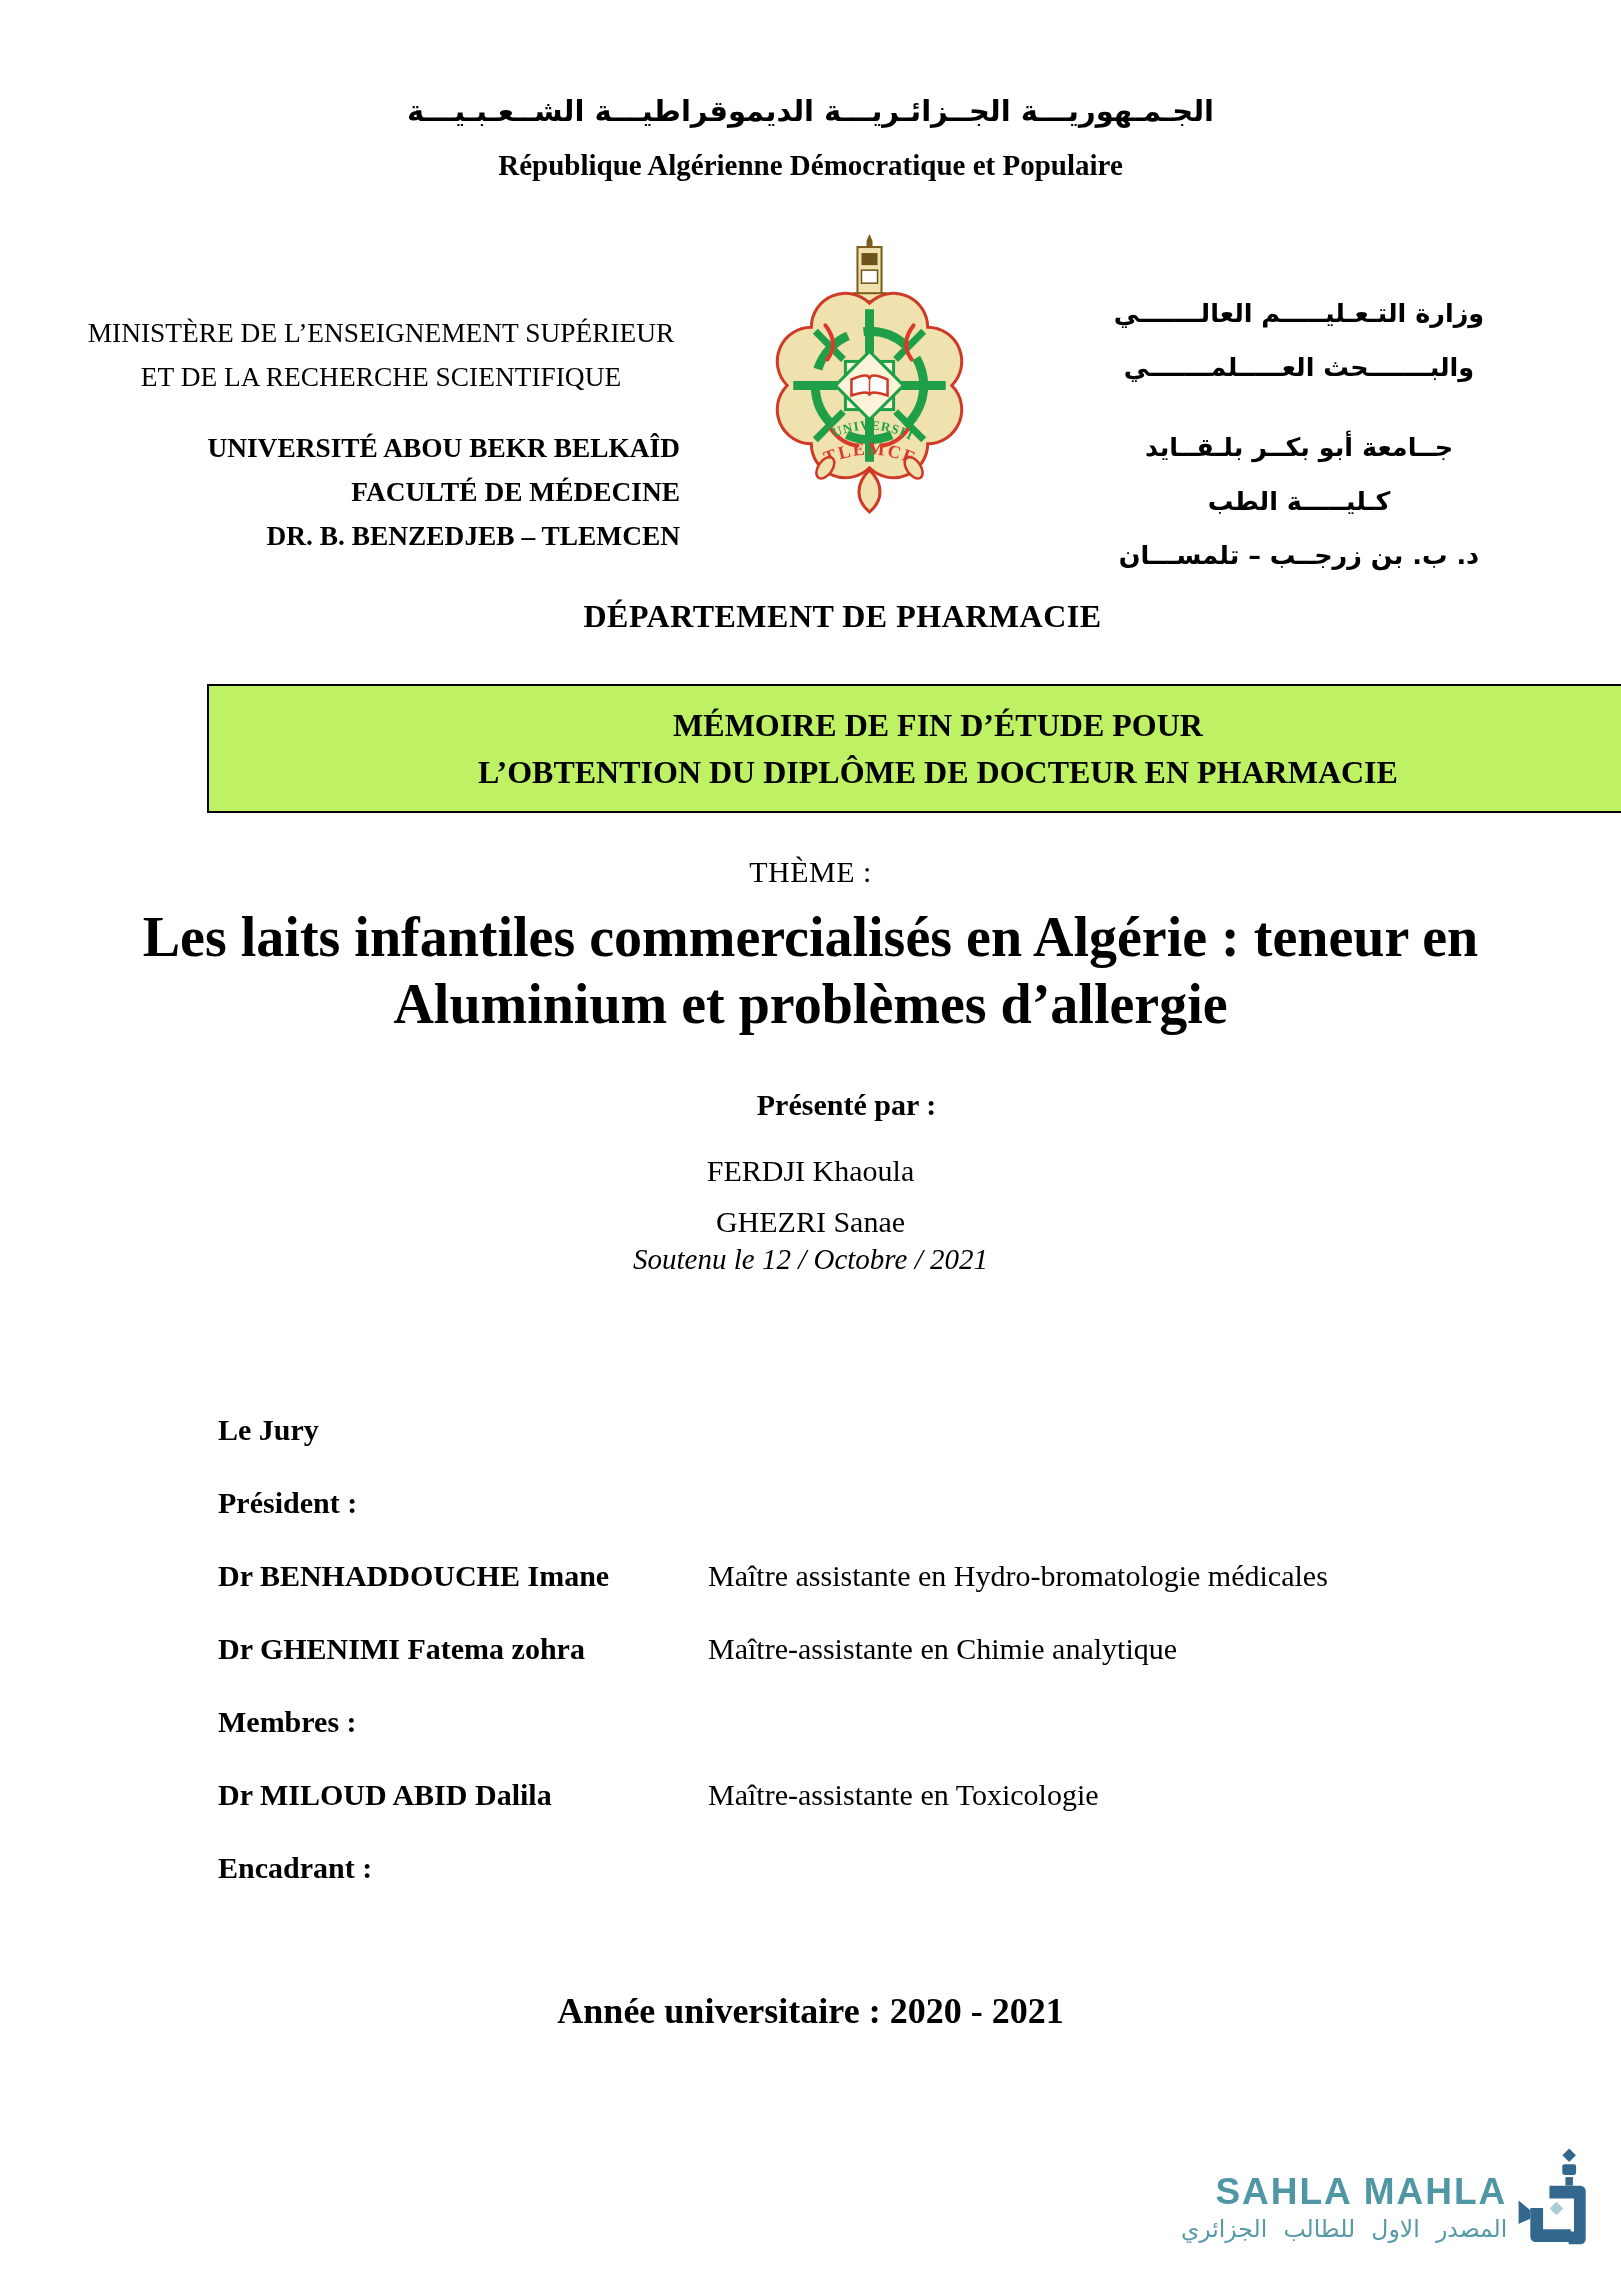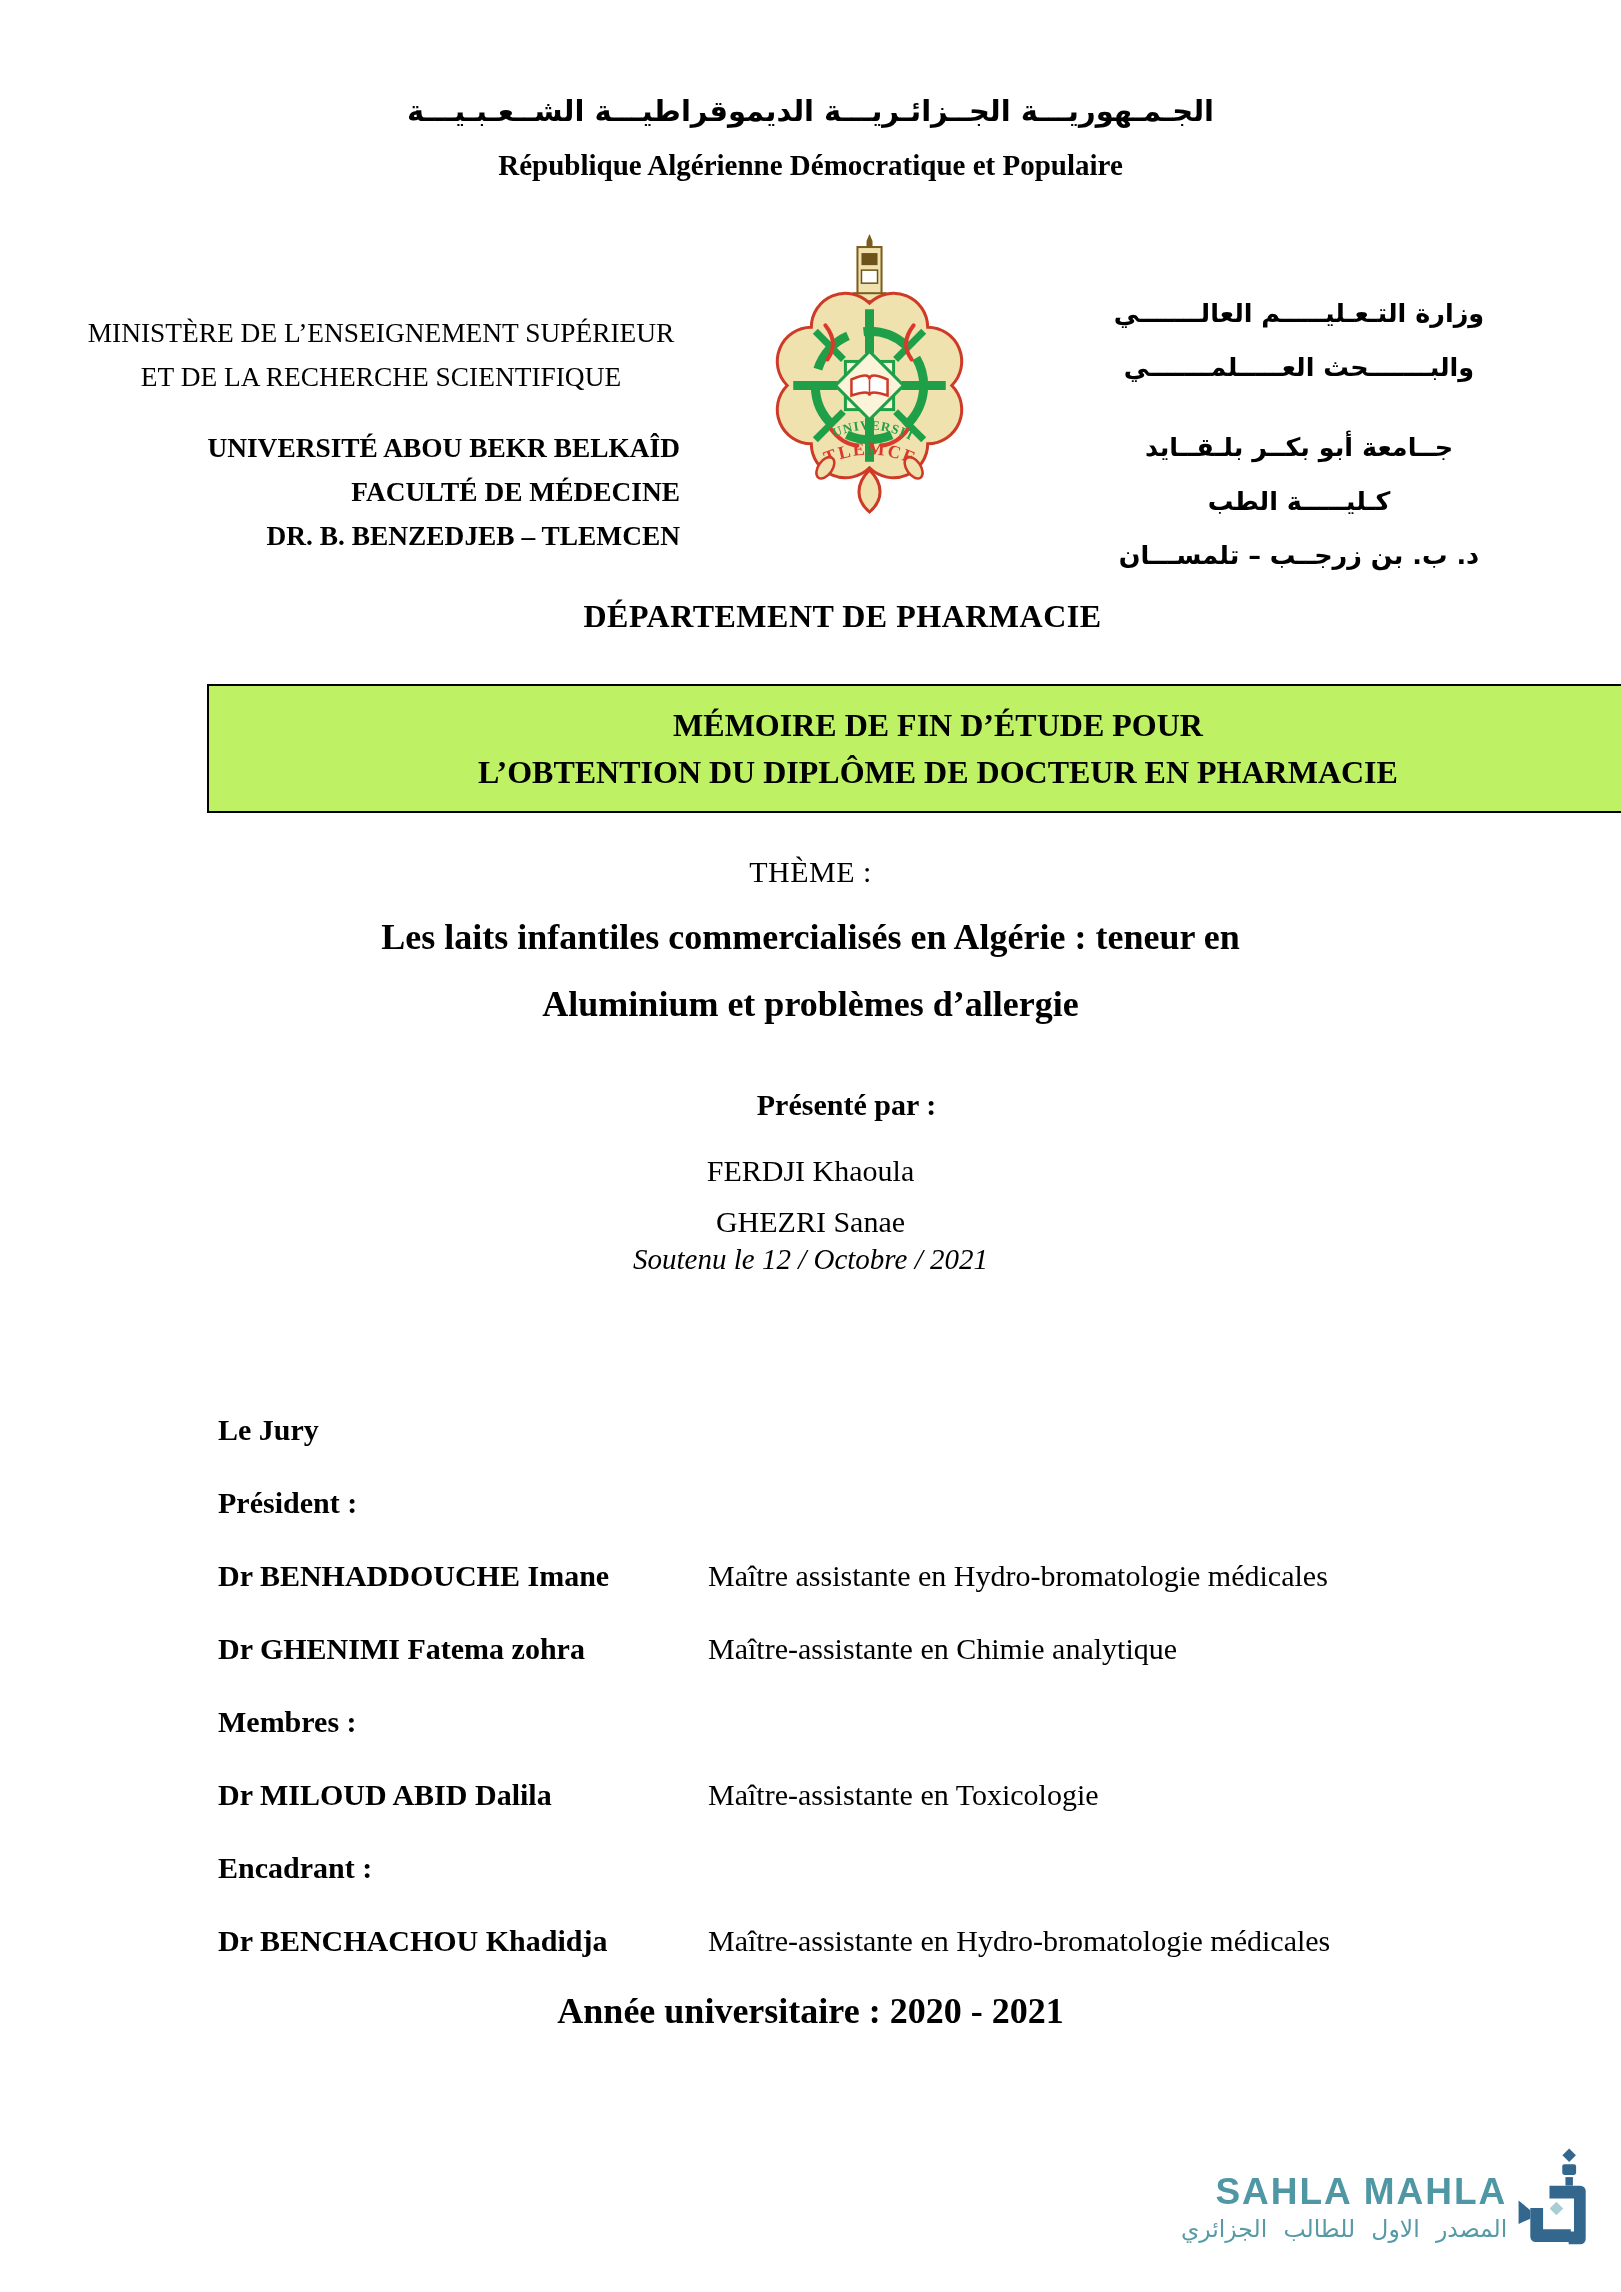--- a/index.html
+++ b/index.html
@@ -29,21 +29,21 @@
 
   .department{top:598px;font-weight:bold;font-size:32px;letter-spacing:0.5px;padding-left:32px;}
 
   .memoir-box{
     position:absolute;top:684px;left:207px;width:1462px;box-sizing:border-box;
     background:#bef264;border:2.9px solid #000;
     padding:15.7px 9.8px;text-align:center;font-weight:bold;font-size:32px;line-height:47px;
   }
 
   .theme{top:855px;font-size:30px;letter-spacing:0.5px;}
-  .thesis-title{top:904px;font-weight:bold;font-size:36px;line-height:67px;}
+  .thesis-title{top:904px;font-weight:bold;font-size:56px;line-height:67px;}
   .presented{top:1088px;font-weight:bold;font-size:30px;padding-left:36px;}
   .authors{top:1145px;font-size:30px;line-height:51px;}
   .soutenu{top:1243px;font-style:italic;font-size:29px;}
 
   .jury{position:absolute;top:1413px;left:218px;font-size:30px;}
   .jury-row{display:flex;line-height:33px;margin-bottom:40px;}
   .jury-row:last-child{margin-bottom:0;}
   .jury-label{font-weight:bold;}
   .jury-name{font-weight:bold;width:490px;flex:none;}
   .jury-role{font-weight:normal;}
@@ -180,24 +180,20 @@
     <div class="jury-row">
         <span class="jury-label">Membres :</span>
       </div>
     <div class="jury-row">
       <span class="jury-name">Dr MILOUD ABID Dalila</span>
       <span class="jury-role">Maître-assistante en Toxicologie</span>
     </div>
     <div class="jury-row">
         <span class="jury-label">Encadrant :</span>
       </div>
-    <div class="jury-row">
-      <span class="jury-name">Dr BENCHACHOU Khadidja</span>
-      <span class="jury-role">Maître-assistante en Hydro-bromatologie médicales</span>
-    </div>
   </div>
 
   <div class="abs-center annee">Année universitaire : 2020 - 2021</div>
 
   <div class="footer-brand">
     <div class="brand-text">
       <div class="brand-name">SAHLA MAHLA</div>
       <div class="brand-tagline">المصدر الاول للطالب الجزائري</div>
     </div>
     <svg width="98" height="120" viewBox="0 0 92 112" xmlns="http://www.w3.org/2000/svg" fill="#34678e">

